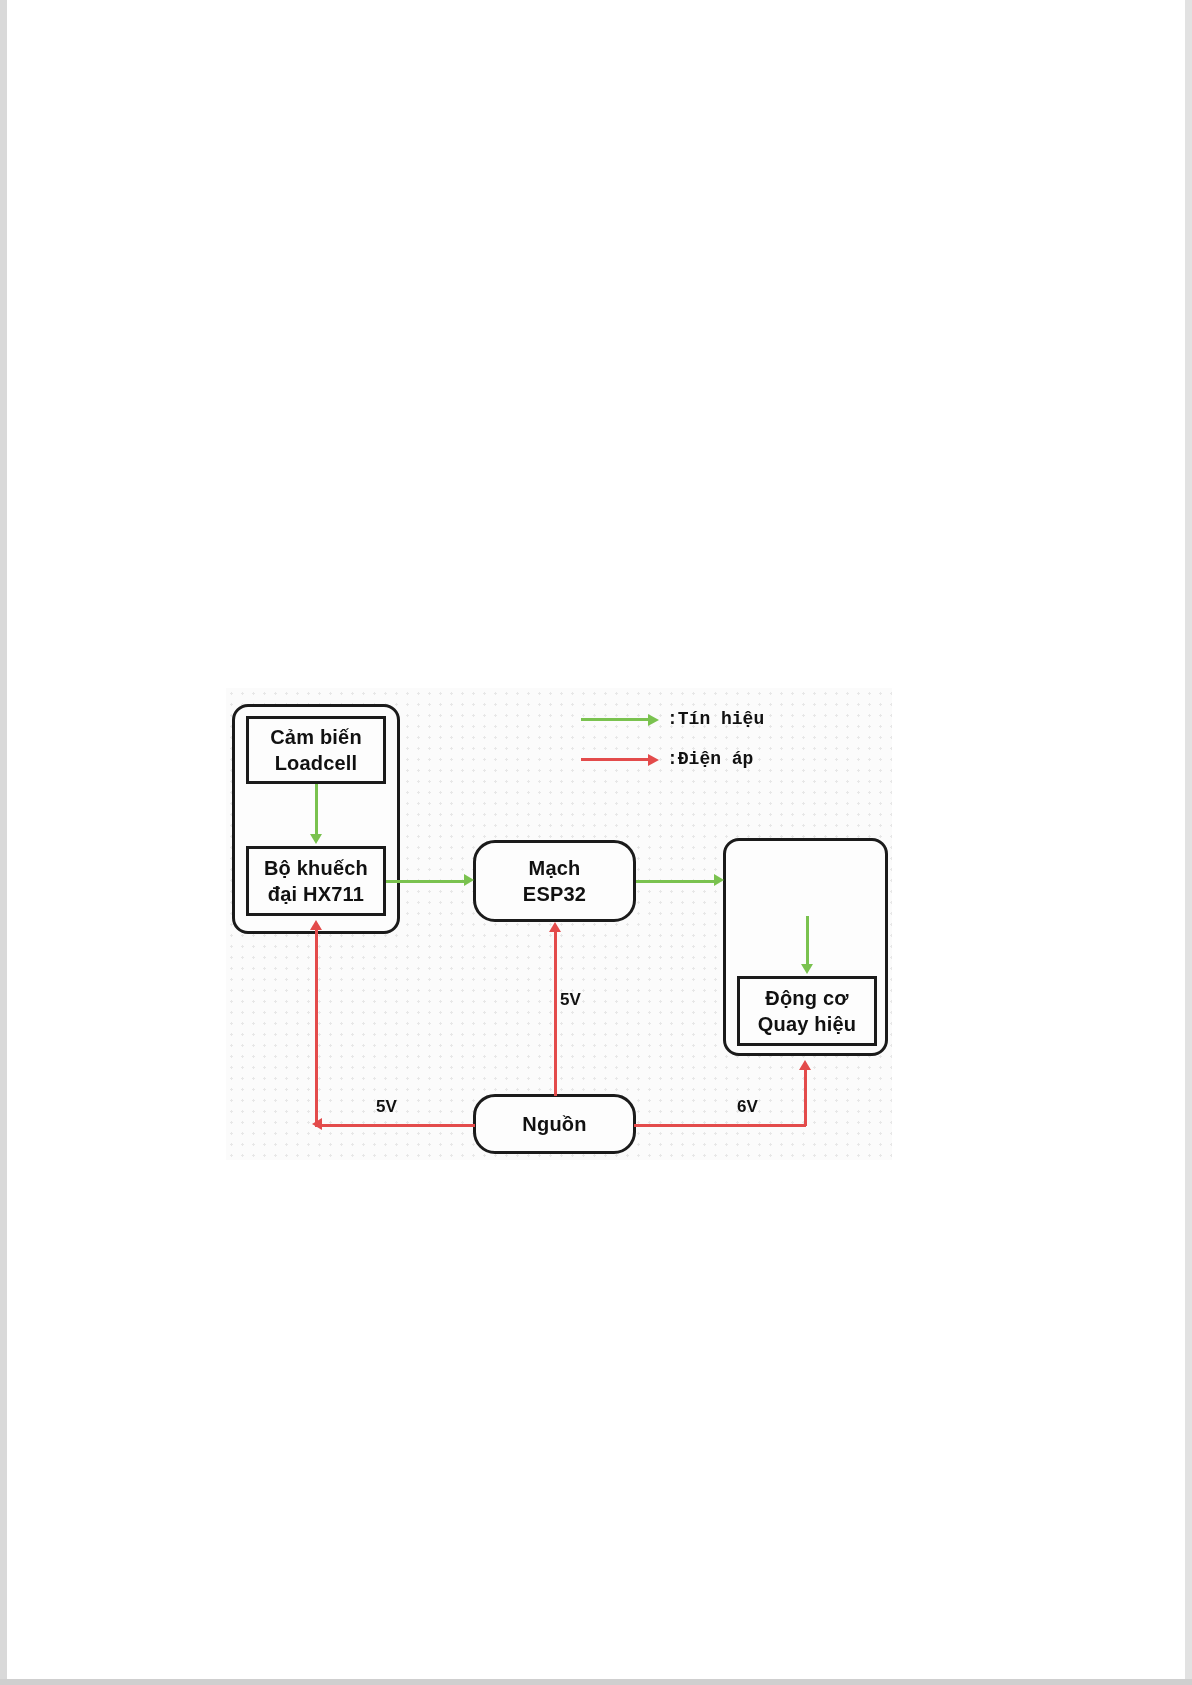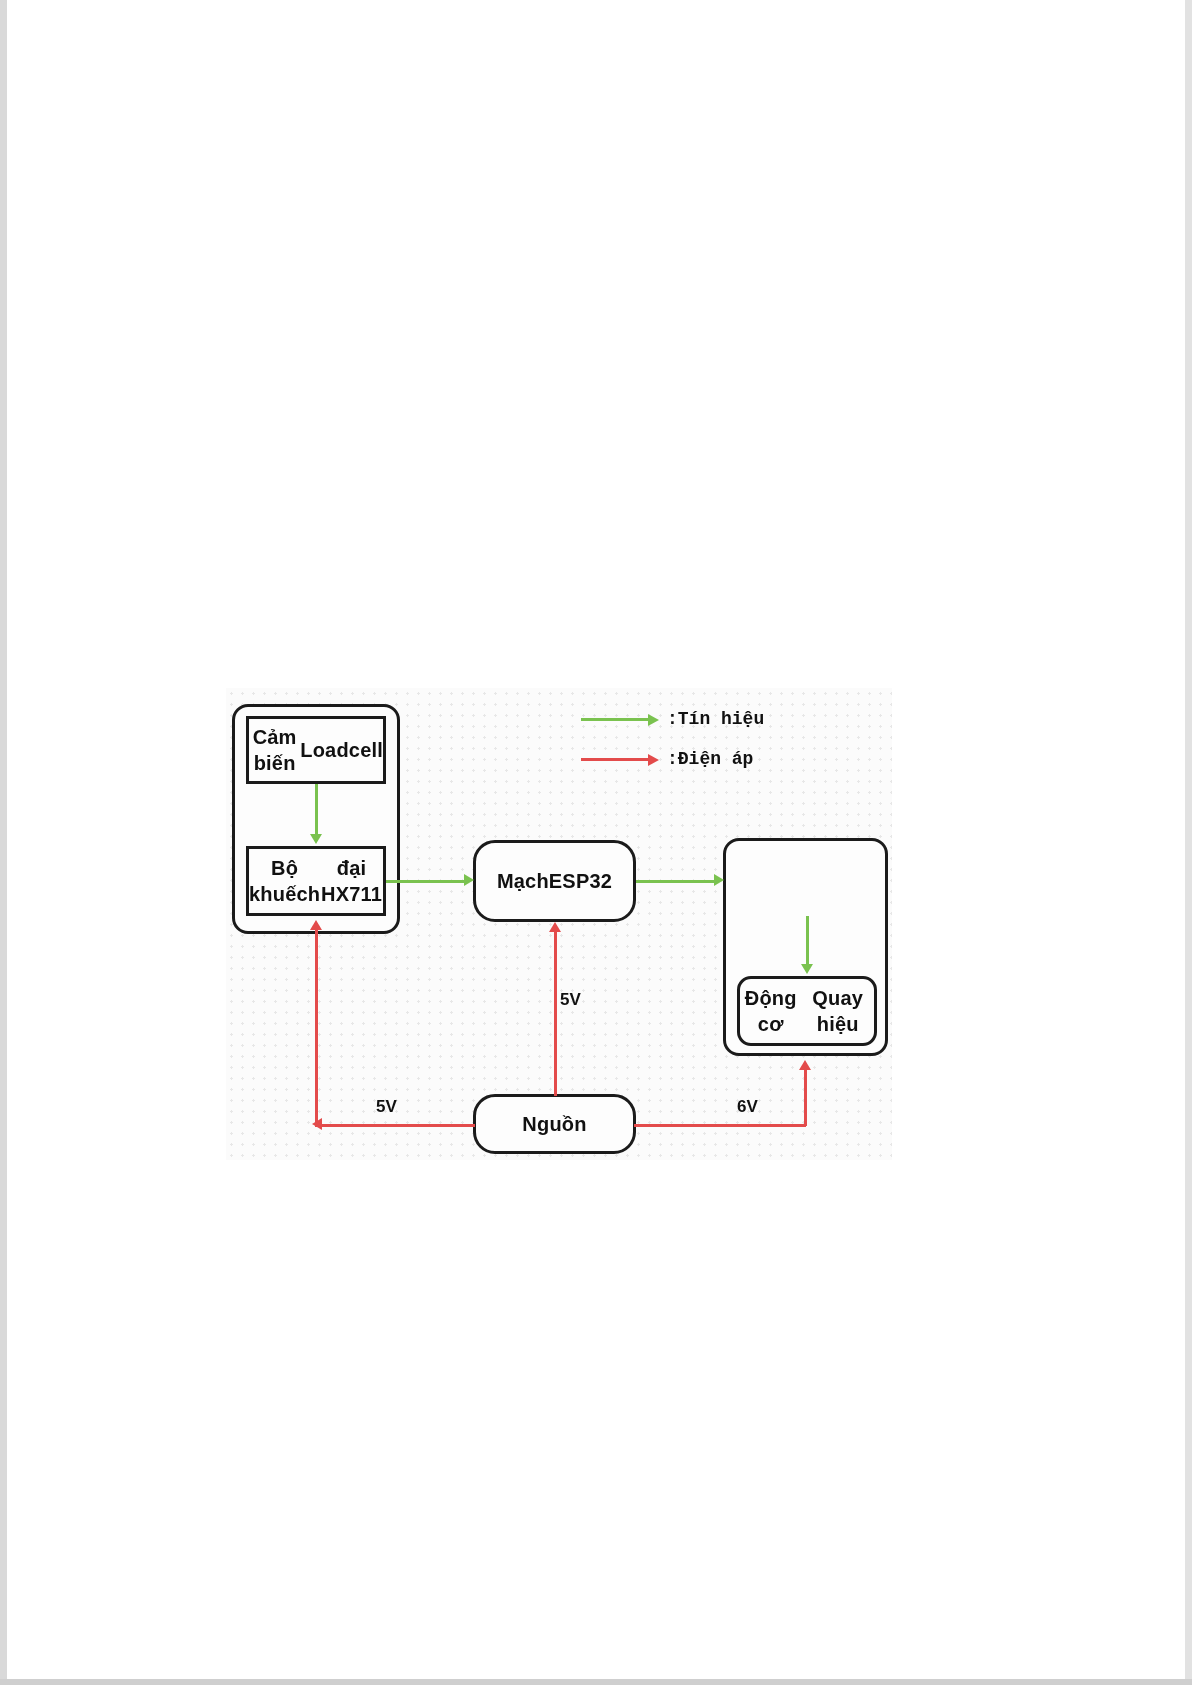--- a/index.html
+++ b/index.html
@@ -45,21 +45,21 @@
     background-color: #fbfbfb;
     background-image:
       radial-gradient(#e7e7e7 1px, transparent 1.1px);
     background-size: 11px 11px;
   }
 
   .node {
     position: absolute;
     box-sizing: border-box;
     display: flex;
-    flex-direction: row;
+    flex-direction: column;
     align-items: center;
     justify-content: center;
     background: #fdfdfd;
     color: #111111;
     font-weight: bold;
     letter-spacing: 0.2px;
     text-align: center;
     line-height: 1.32;
   }
 
@@ -202,21 +202,21 @@
 
   <div class="group" style="left:497px; top:150px; width:165px; height:218px;"></div>
 
 
   <div class="line h green" style="left:410px; top:192px; width:80px;"></div>
   <div class="arrowhead right" style="left:488px; top:186px;"></div>
 
   <div class="line v green" style="left:580px; top:228px; width:0; height:50px;"></div>
   <div class="arrowhead down" style="left:575px; top:276px;"></div>
 
-  <div class="node square" style="left:511px; top:288px; width:140px; height:70px;border-radius:14px;">
+  <div class="node square" style="left:511px; top:288px; width:140px; height:70px;">
     <span>Động cơ</span>
     <span>Quay hiệu</span>
   </div>
 
   <div class="node rounded" style="left:247px; top:406px; width:163px; height:60px;">
     <span>Nguồn</span>
   </div>
 
   <div class="line h red" style="left:89px; top:436px; width:160px;"></div>
   <div class="arrowhead left red-head" style="left:86px; top:430px;"></div>

